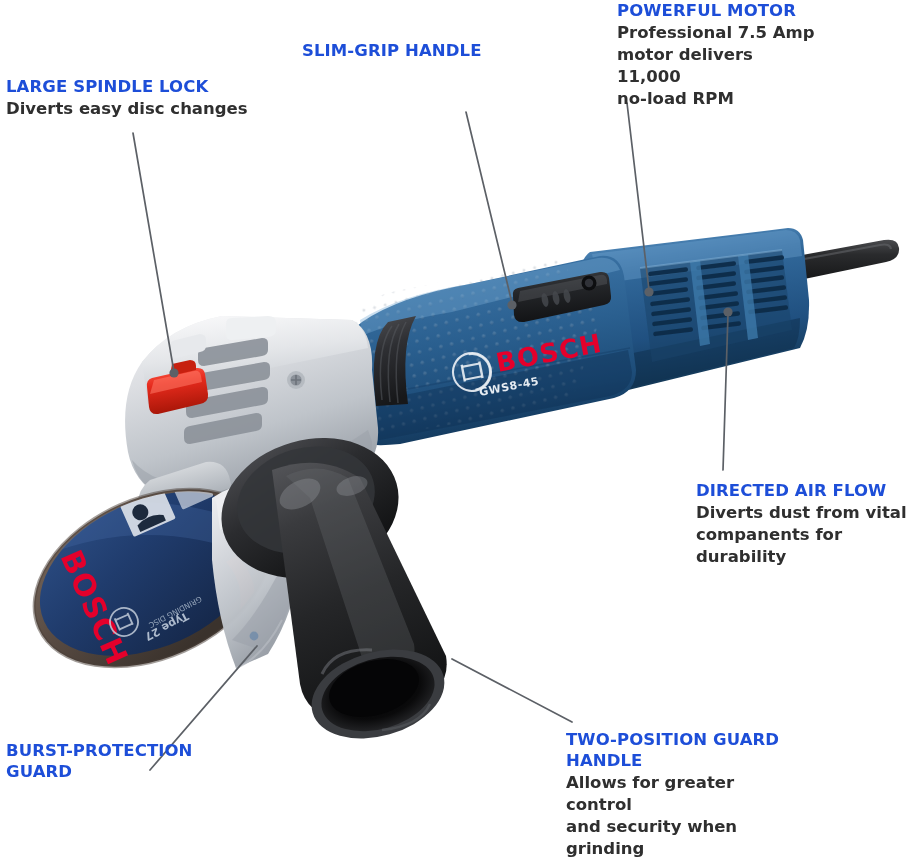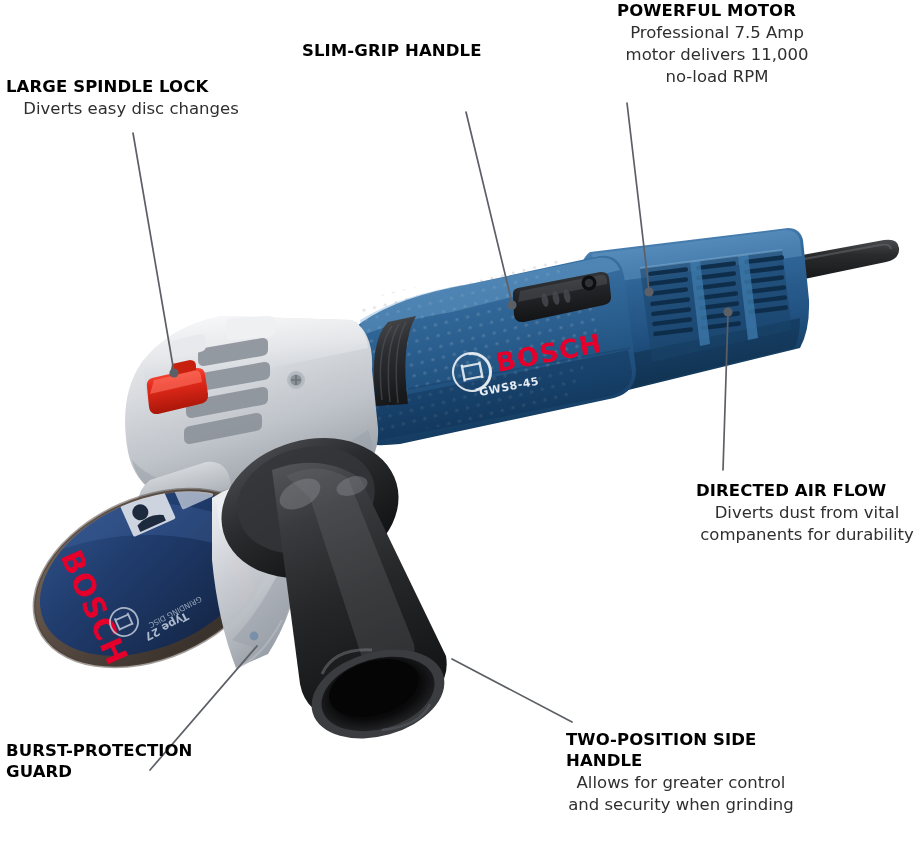--- a/index.html
+++ b/index.html
@@ -14,34 +14,33 @@
     background: #ffffff;
     font-family: "DejaVu Sans", "Liberation Sans", sans-serif;
     overflow: hidden;
   }
   .callout {
     position: absolute;
   }
   .callout .title {
     font-size: 16.5px;
     font-weight: bold;
-    color: #000000;
+    color: #1d4ed8;
     letter-spacing: 0.1px;
     line-height: 1.28;
     margin: 0 0 1px 0;
     white-space: pre-line;
   }
   .callout .desc {
     font-size: 16.5px;
-    font-weight: normal;
+    font-weight: bold;
     color: #2f2f2f;
     line-height: 1.33;
     margin: 0;
     white-space: pre-line;
-    text-align: center;
   }
   #leaders {
     position: absolute;
     left: 0;
     top: 0;
     width: 916px;
     height: 863px;
     pointer-events: none;
   }
   #product {
@@ -412,21 +411,21 @@
 no-load RPM</p>
   </div>
 
   <div class="callout" id="c-airflow">
     <p class="title">DIRECTED AIR FLOW</p>
     <p class="desc">Diverts dust from vital
 companents for durability</p>
   </div>
 
   <div class="callout" id="c-handle">
-    <p class="title">TWO-POSITION SIDE
+    <p class="title">TWO-POSITION GUARD
 HANDLE</p>
     <p class="desc">Allows for greater control
 and security when grinding</p>
   </div>
 
   <div class="callout" id="c-guard">
     <p class="title">BURST-PROTECTION
 GUARD</p>
   </div>
 

